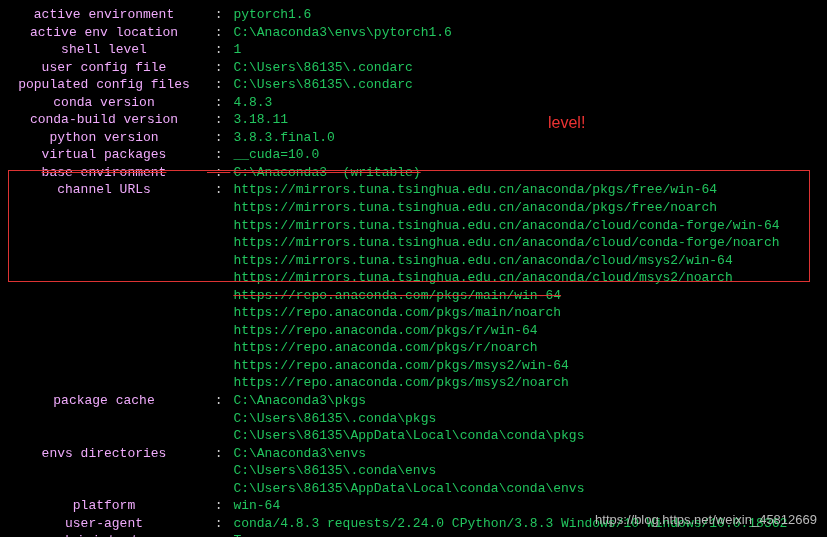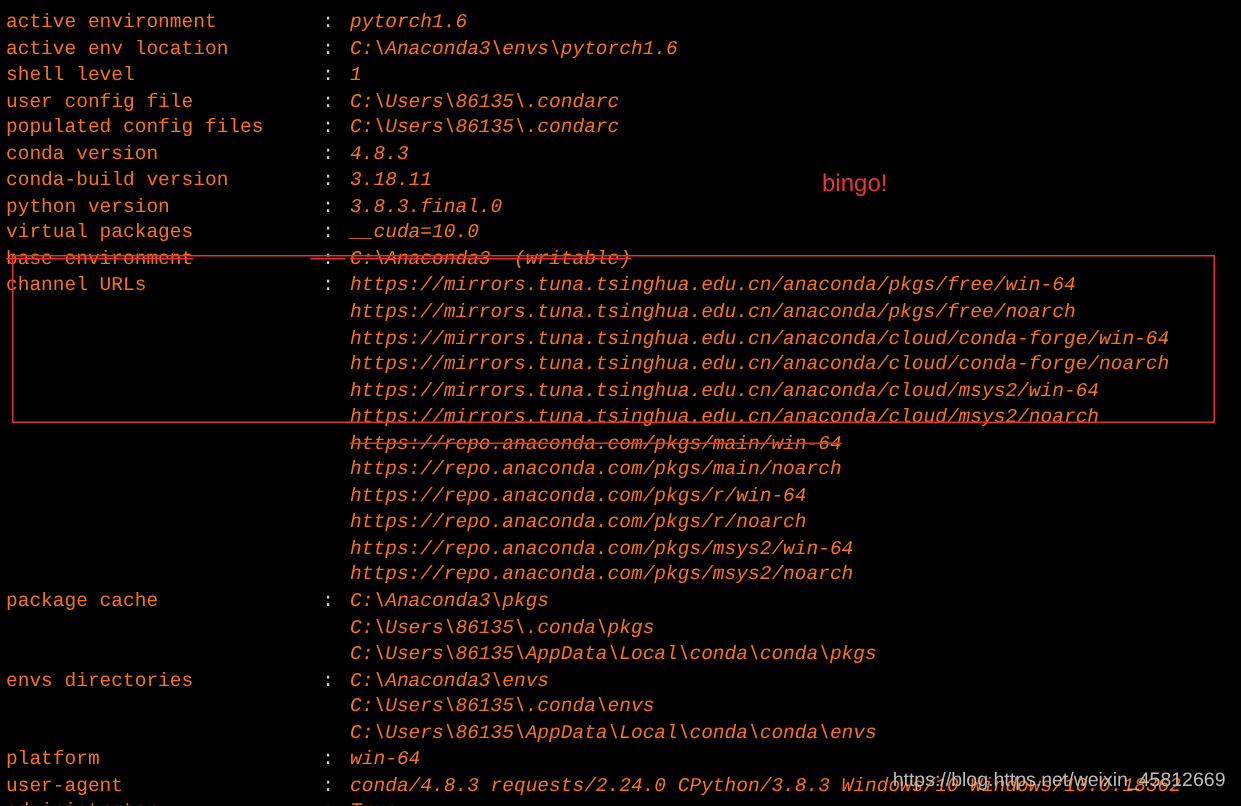--- a/index.html
+++ b/index.html
@@ -17,30 +17,29 @@
   }
   .terminal {
     padding: 6px 4px;
     white-space: pre;
   }
   .row {
     display: flex;
   }
   .label {
     width: 200px;
-    text-align: left;
-    color: #f97316;
+    text-align: center;
+    color: #f0abfc;
   }
   .sep {
     color: #ccc;
     padding: 0 3px;
   }
   .val {
-    color: #f97316;
-    font-style: italic;
+    color: #22c55e;
   }
   .struck {
     text-decoration: line-through;
     text-decoration-color: #d33;
     text-decoration-thickness: 1px;
   }
   .bingo {
     position: absolute;
     color: #e33;
     font-family: Arial, sans-serif;
@@ -64,15 +63,15 @@
     color: #bbb;
     font-family: Arial, sans-serif;
     font-size: 13px;
   }
 </style>
 </head>
 <body>
 
 <div class="terminal" id="term"><div class="row"><span class="label">active environment</span><span class="sep"> : </span><span class="val">pytorch1.6</span></div><div class="row"><span class="label">active env location</span><span class="sep"> : </span><span class="val">C:\Anaconda3\envs\pytorch1.6</span></div><div class="row"><span class="label">shell level</span><span class="sep"> : </span><span class="val">1</span></div><div class="row"><span class="label">user config file</span><span class="sep"> : </span><span class="val">C:\Users\86135\.condarc</span></div><div class="row"><span class="label">populated config files</span><span class="sep"> : </span><span class="val">C:\Users\86135\.condarc</span></div><div class="row"><span class="label">conda version</span><span class="sep"> : </span><span class="val">4.8.3</span></div><div class="row"><span class="label">conda-build version</span><span class="sep"> : </span><span class="val">3.18.11</span></div><div class="row"><span class="label">python version</span><span class="sep"> : </span><span class="val">3.8.3.final.0</span></div><div class="row"><span class="label">virtual packages</span><span class="sep"> : </span><span class="val">__cuda=10.0</span></div><div class="row"><span class="label struck">base environment</span><span class="sep struck"> : </span><span class="val struck">C:\Anaconda3  (writable)</span></div><div class="row"><span class="label">channel URLs</span><span class="sep"> : </span><span class="val">https://mirrors.tuna.tsinghua.edu.cn/anaconda/pkgs/free/win-64</span></div><div class="row"><span class="label"></span><span class="sep">   </span><span class="val">https://mirrors.tuna.tsinghua.edu.cn/anaconda/pkgs/free/noarch</span></div><div class="row"><span class="label"></span><span class="sep">   </span><span class="val">https://mirrors.tuna.tsinghua.edu.cn/anaconda/cloud/conda-forge/win-64</span></div><div class="row"><span class="label"></span><span class="sep">   </span><span class="val">https://mirrors.tuna.tsinghua.edu.cn/anaconda/cloud/conda-forge/noarch</span></div><div class="row"><span class="label"></span><span class="sep">   </span><span class="val">https://mirrors.tuna.tsinghua.edu.cn/anaconda/cloud/msys2/win-64</span></div><div class="row"><span class="label"></span><span class="sep">   </span><span class="val">https://mirrors.tuna.tsinghua.edu.cn/anaconda/cloud/msys2/noarch</span></div><div class="row"><span class="label"></span><span class="sep">   </span><span class="val struck">https://repo.anaconda.com/pkgs/main/win-64</span></div><div class="row"><span class="label"></span><span class="sep">   </span><span class="val">https://repo.anaconda.com/pkgs/main/noarch</span></div><div class="row"><span class="label"></span><span class="sep">   </span><span class="val">https://repo.anaconda.com/pkgs/r/win-64</span></div><div class="row"><span class="label"></span><span class="sep">   </span><span class="val">https://repo.anaconda.com/pkgs/r/noarch</span></div><div class="row"><span class="label"></span><span class="sep">   </span><span class="val">https://repo.anaconda.com/pkgs/msys2/win-64</span></div><div class="row"><span class="label"></span><span class="sep">   </span><span class="val">https://repo.anaconda.com/pkgs/msys2/noarch</span></div><div class="row"><span class="label">package cache</span><span class="sep"> : </span><span class="val">C:\Anaconda3\pkgs</span></div><div class="row"><span class="label"></span><span class="sep">   </span><span class="val">C:\Users\86135\.conda\pkgs</span></div><div class="row"><span class="label"></span><span class="sep">   </span><span class="val">C:\Users\86135\AppData\Local\conda\conda\pkgs</span></div><div class="row"><span class="label">envs directories</span><span class="sep"> : </span><span class="val">C:\Anaconda3\envs</span></div><div class="row"><span class="label"></span><span class="sep">   </span><span class="val">C:\Users\86135\.conda\envs</span></div><div class="row"><span class="label"></span><span class="sep">   </span><span class="val">C:\Users\86135\AppData\Local\conda\conda\envs</span></div><div class="row"><span class="label">platform</span><span class="sep"> : </span><span class="val">win-64</span></div><div class="row"><span class="label">user-agent</span><span class="sep"> : </span><span class="val">conda/4.8.3 requests/2.24.0 CPython/3.8.3 Windows/10 Windows/10.0.18362</span></div><div class="row"><span class="label">administrator</span><span class="sep"> : </span><span class="val">True</span></div></div>
 
-<div class="bingo">bingo!</div>
+<div class="bingo">level!</div>
 <div class="redbox"></div>
 <div class="watermark">https://blog.https.net/weixin_45812669</div>
 
 </body></html>

